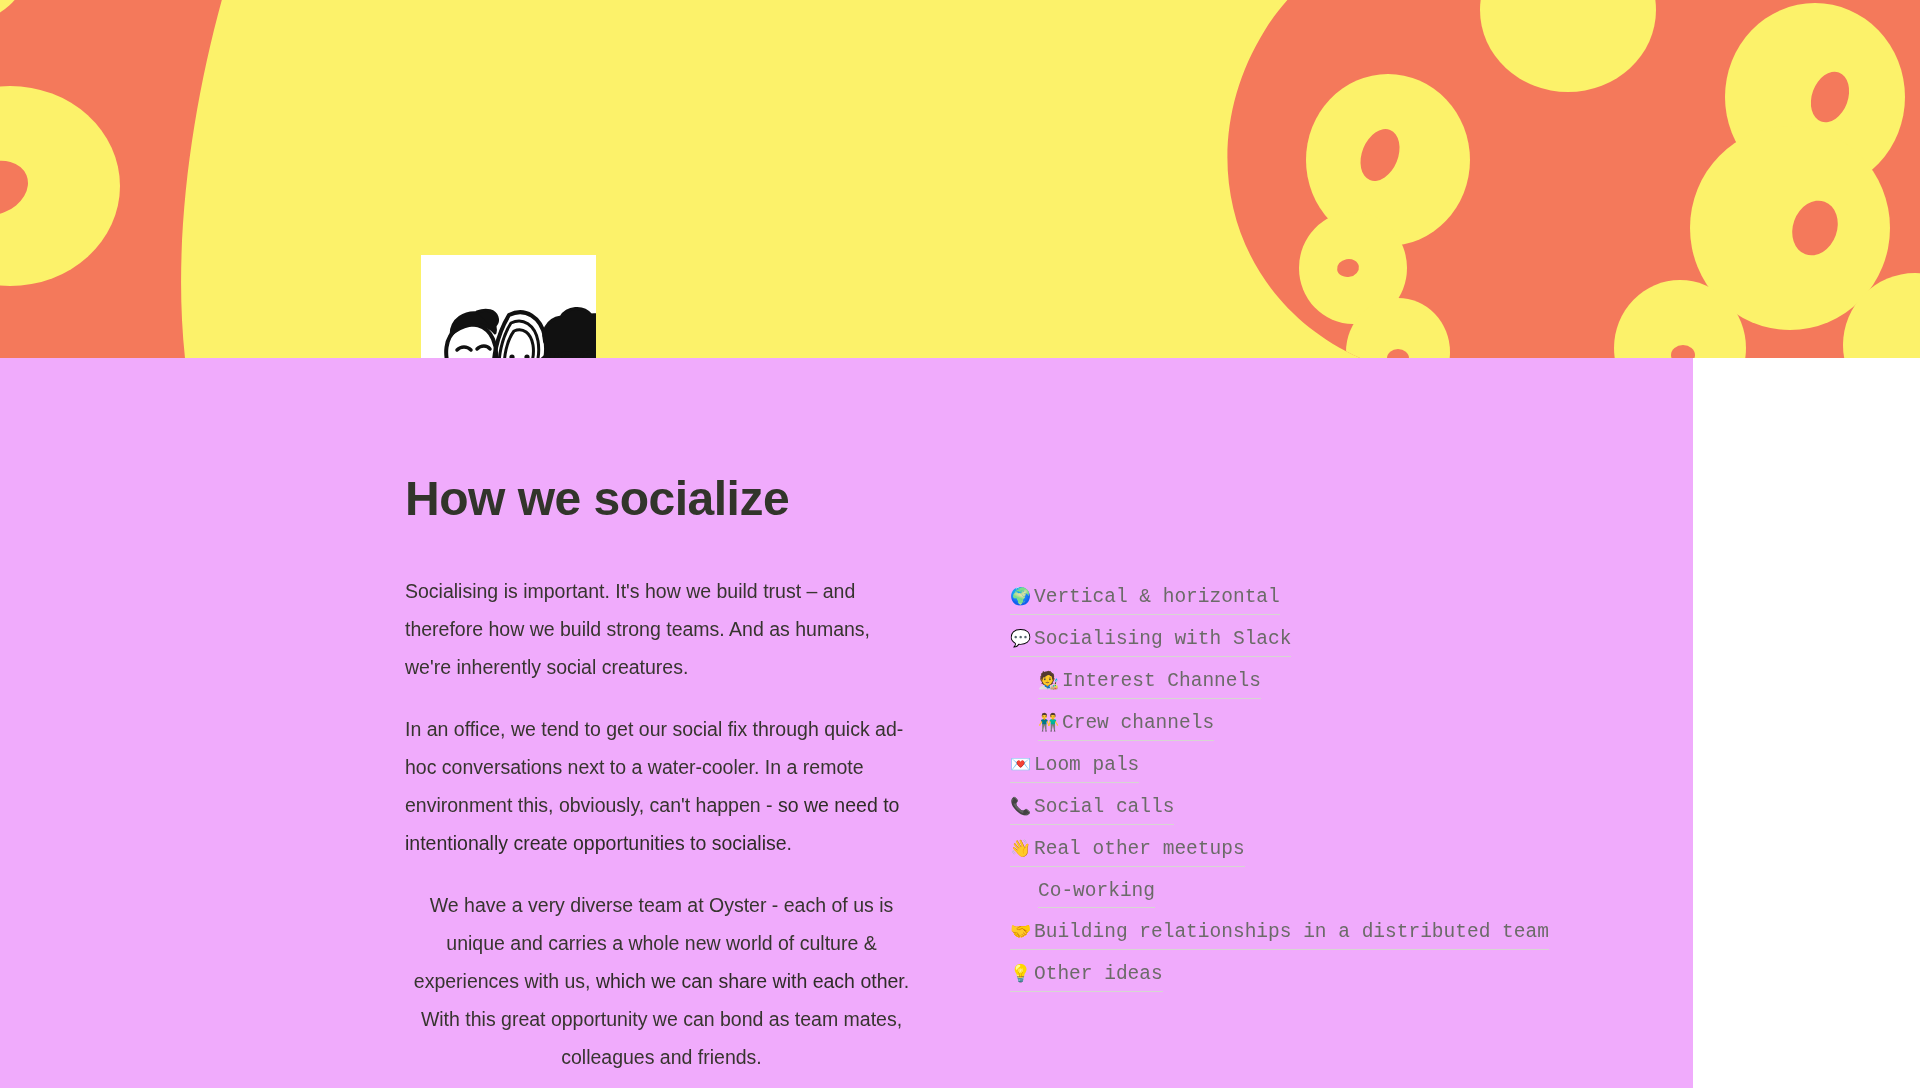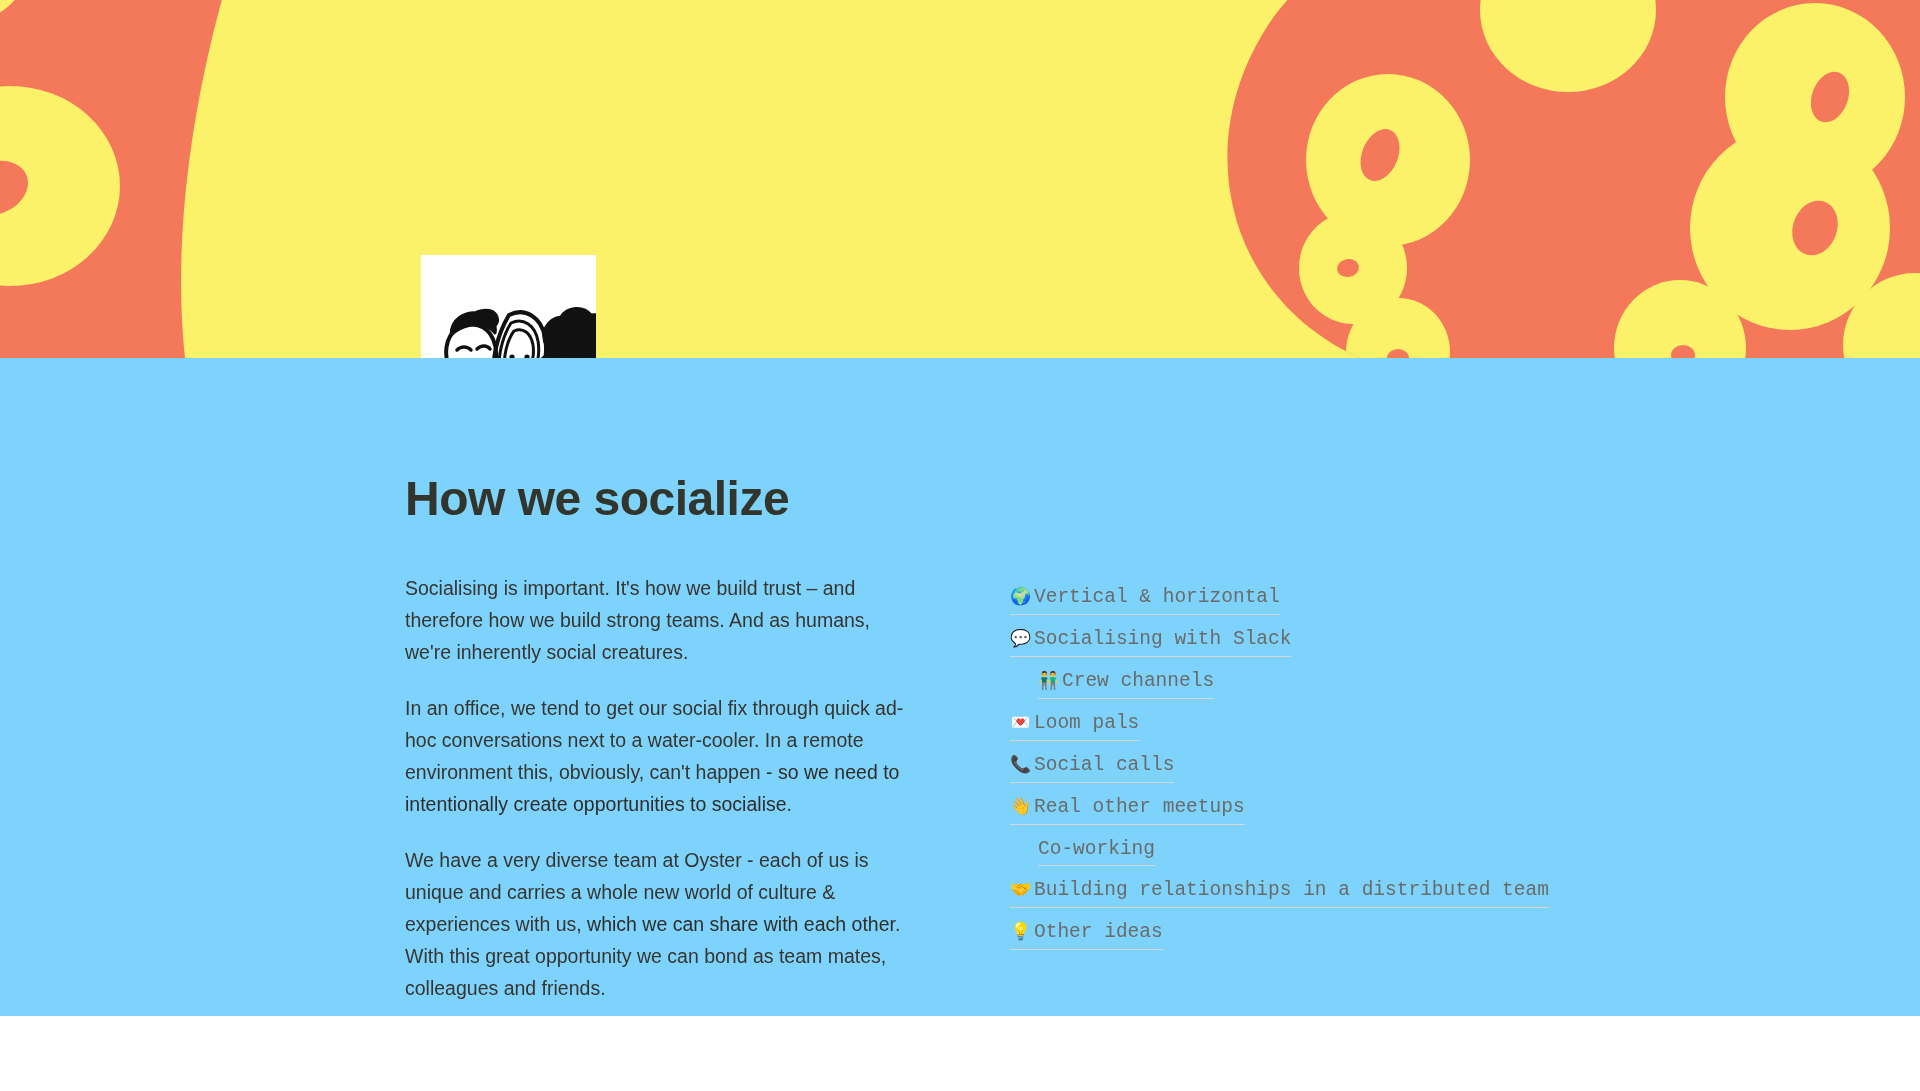--- a/index.html
+++ b/index.html
@@ -41,22 +41,22 @@
     height: 175px;
     background: #ffffff;
     z-index: 5;
     overflow: hidden;
   }
   .cover-icon svg { display: block; width: 175px; height: 175px; }
 
   
   .page {
     position: relative;
-    width: 1920px;
-    background: #7dd3fc;
+    width: 1693px;
+    background: #f0abfc;
   }
   .content {
     position: relative;
     margin: 0;
     padding: 0 0 0 405px;
   }
   .page-title {
     margin: 0;
     padding-top: 112px;
     font-size: 48px;
@@ -73,24 +73,24 @@
   }
 
   
   .text-col {
     width: 513px;
     flex: 0 0 513px;
   }
   .text-col p {
     margin: 0 0 24px 0;
     font-size: 19.5px;
-    line-height: 32px;
+    line-height: 38px;
     color: #37352F;
   }
-  .text-col p:last-child { margin-bottom: 12px; }
+  .text-col p:last-child { margin-bottom: 12px; text-align: center; }
   .text-col b { font-weight: normal; color: #2f2d28; }
 
   
   .toc-col {
     flex: 1 1 auto;
     padding-left: 92px;
     padding-top: 10px;
   }
   .toc-item {
     display: block;
@@ -266,20 +266,21 @@
 
       <div class="text-col">
           <p><span>Socialising is important. It's how we build trust – and therefore how we build strong teams. And as humans, we're inherently social creatures.</span></p>
           <p><span>In an office, we tend to get our social fix through quick ad-hoc conversations next to a water-cooler. In a remote environment this, obviously, can't happen -  </span><b>so we need to intentionally create opportunities to socialise</b><span>.</span></p>
           <p><span>We have a very diverse team at Oyster - each of us is unique and carries a whole new world of culture &amp; experiences with us, </span><b>which we can share with each other</b><span>. With this great opportunity we can bond as team mates, colleagues and friends.</span></p>
         </div>
 
       <div class="toc-col">
           <div class="toc-item"><a class="toc-link" href="#"><span class="toc-emoji">🌍</span><span class="toc-label">Vertical &amp; horizontal</span></a></div>
           <div class="toc-item"><a class="toc-link" href="#"><span class="toc-emoji">💬</span><span class="toc-label">Socialising with Slack</span></a></div>
+          <div class="toc-item toc-indent-1"><a class="toc-link" href="#"><span class="toc-emoji">🧑‍🎨</span><span class="toc-label">Interest Channels</span></a></div>
           <div class="toc-item toc-indent-1"><a class="toc-link" href="#"><span class="toc-emoji">👬</span><span class="toc-label">Crew channels</span></a></div>
           <div class="toc-item"><a class="toc-link" href="#"><span class="toc-emoji">💌</span><span class="toc-label">Loom pals</span></a></div>
           <div class="toc-item"><a class="toc-link" href="#"><span class="toc-emoji">📞</span><span class="toc-label">Social calls</span></a></div>
           <div class="toc-item"><a class="toc-link" href="#"><span class="toc-emoji">👋</span><span class="toc-label">Real other meetups</span></a></div>
           <div class="toc-item toc-indent-1"><a class="toc-link" href="#"><span class="toc-label">Co-working</span></a></div>
           <div class="toc-item"><a class="toc-link" href="#"><span class="toc-emoji">🤝</span><span class="toc-label">Building relationships in a distributed team</span></a></div>
           <div class="toc-item"><a class="toc-link" href="#"><span class="toc-emoji">💡</span><span class="toc-label">Other ideas</span></a></div>
         </div>
 
     </div>

